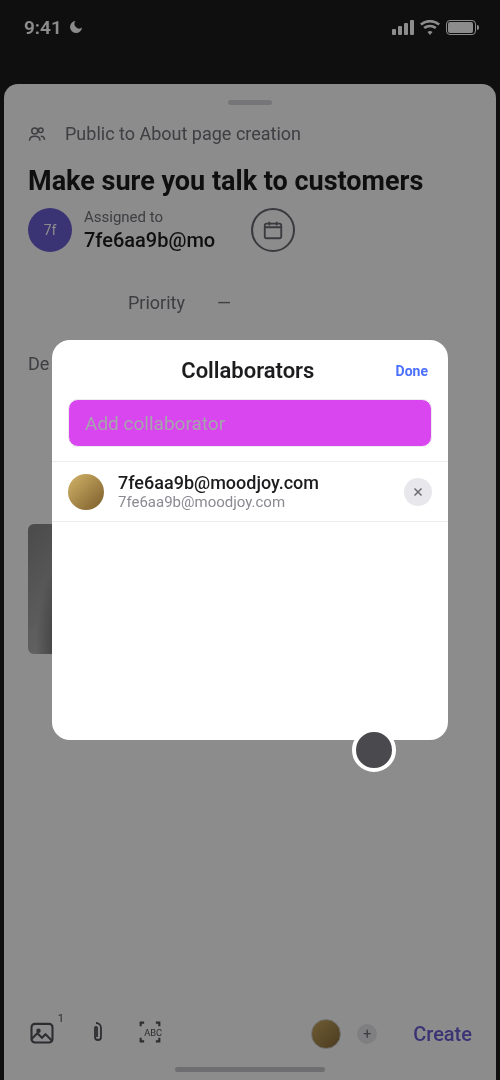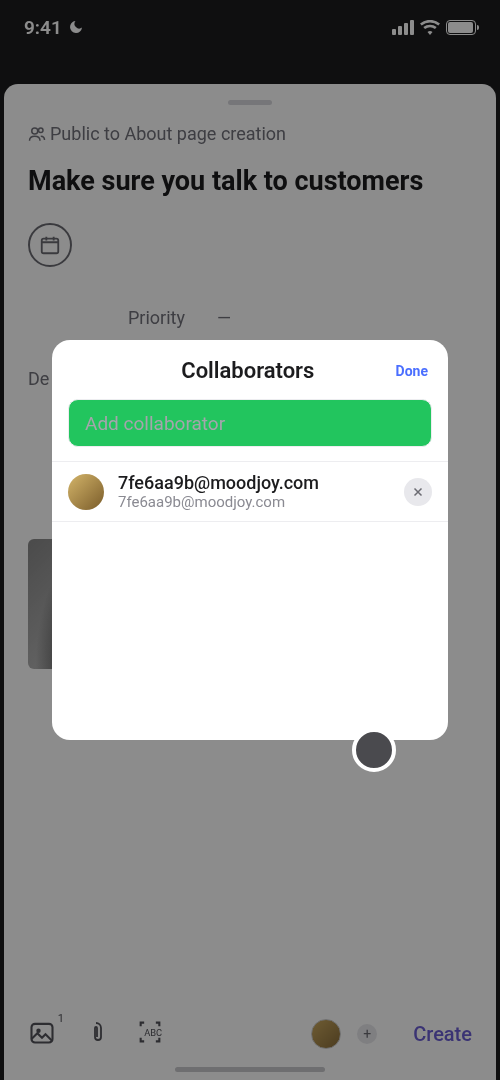--- a/index.html
+++ b/index.html
@@ -13,22 +13,22 @@
 .signal-bars span { width: 4px; background: #fff; border-radius: 1px; }
 .signal-bars span:nth-child(1){height:6px}.signal-bars span:nth-child(2){height:9px}.signal-bars span:nth-child(3){height:12px}.signal-bars span:nth-child(4){height:15px}
 .wifi { width: 20px; height: 15px; }
 .battery { width: 30px; height: 15px; border: 1.5px solid #fff; border-radius: 4px; position: relative; }
 .battery::after { content:""; position:absolute; right:-4px; top:4px; width:2px; height:5px; background:#fff; border-radius:0 2px 2px 0; }
 .battery-fill { position:absolute; left:1px; top:1px; bottom:1px; right:2px; background:#fff; border-radius:2px; }
 
 .sheet { position:absolute; top:84px; left:4px; right:4px; bottom:0; background:#fff; border-radius:14px 14px 0 0; padding: 16px 24px; }
 .grabber { width:44px; height:5px; background:#d8d8dc; border-radius:3px; margin:0 auto 18px; }
 
-.visibility-row { display:flex; align-items:center; gap:4px; color:#71717a; font-size:18px; margin-bottom:20px; }
-.task-title { font-size:27px; font-weight:700; color:#1c1c1e; margin-bottom:24px; line-height:1.3; }
+.visibility-row { display:flex; align-items:center; gap:19px; color:#71717a; font-size:18px; margin-bottom:20px; }
+.task-title { font-size:27px; font-weight:700; color:#1c1c1e; margin-bottom:9px; line-height:1.3; }
 
 .meta-row { display:flex; gap:36px; margin-bottom:40px; }
 .meta-item { display:flex; align-items:center; gap:12px; }
 .avatar-circle { width:44px; height:44px; border-radius:50%; background:#6b5dd3; color:#fff; display:flex; align-items:center; justify-content:center; font-size:14px; }
 .cal-circle { width:44px; height:44px; border-radius:50%; border:2px solid #6b6b72; display:flex; align-items:center; justify-content:center; }
 .meta-label { font-size:15px; color:#71717a; margin-bottom:2px; }
 .meta-value { font-size:20px; color:#1c1c1e; font-weight:500; white-space:nowrap; overflow:hidden; text-overflow:ellipsis; max-width:140px; }
 
 .priority-row { display:flex; align-items:center; gap:32px; color:#71717a; font-size:18px; margin-left:100px; margin-bottom:40px; }
 .desc-label { font-size:18px; color:#71717a; margin-bottom:20px; }
@@ -45,21 +45,21 @@
 .create-btn { color:#6b5dd3; font-size:20px; font-weight:500; margin-left:8px; }
 .home-indicator { position:absolute; bottom:8px; left:50%; transform:translateX(-50%); width:150px; height:5px; background:#c8c8cc; border-radius:3px; }
 
 .overlay { position:absolute; inset:0; background:rgba(0,0,0,0.45); }
 
 .modal { position:absolute; top:340px; left:52px; right:52px; background:#fff; border-radius:18px; padding:18px 0 16px; height:400px; display:flex; flex-direction:column; }
 .modal-header { display:flex; align-items:center; padding:0 20px 16px; }
 .modal-title { flex:1; text-align:center; font-size:22px; font-weight:600; color:#1c1c1e; margin-left:56px; }
 .done-btn { color:#4b6fff; font-size:14px; font-weight:700;margin-left:28px; }
 .search-wrap { padding:0 16px 14px; }
-.search-input { width:100%; height:48px; background:#22c55e; border:1px solid #ededf0; border-radius:10px; padding:0 16px; font-size:19px; color:#1c1c1e; outline:none; }
+.search-input { width:100%; height:48px; background:#d946ef; border:1px solid #ededf0; border-radius:10px; padding:0 16px; font-size:19px; color:#1c1c1e; outline:none; }
 .search-input::placeholder { color:#a5a5ac; }
 .collab-list { border-top:1px solid #ededf0; }
 .collab-row { display:flex; align-items:center; gap:14px; padding:10px 16px; border-bottom:1px solid #ededf0; }
 .collab-avatar { width:36px; height:36px; border-radius:50%; background:linear-gradient(135deg,#d4b56a,#7a5c2a); flex-shrink:0; }
 .collab-text { flex:1; min-width:0; }
 .collab-name { font-size:18px; font-weight:500; color:#1c1c1e; white-space:nowrap; overflow:hidden; text-overflow:ellipsis; }
 .collab-email { font-size:15px; color:#8a8a92; white-space:nowrap; overflow:hidden; text-overflow:ellipsis; }
 .remove-btn { width:28px; height:28px; border-radius:50%; background:#e8e8ec; display:flex; align-items:center; justify-content:center; color:#6b6b72; flex-shrink:0; }
 
 .touch-indicator { position:absolute; top:728px; left:352px; width:44px; height:44px; border-radius:50%; background:#4a4a4e; border:4px solid #fff; }
@@ -96,20 +96,27 @@
     <svg width="18" height="18" viewBox="0 0 24 24" fill="none" stroke="#71717a" stroke-width="2">
         <circle cx="9" cy="8" r="4"></circle>
         <path d="M2 21c0-4 3-6 7-6s7 2 7 6"></path>
         <circle cx="17" cy="7" r="3"></circle>
         <path d="M22 20c0-3-2-5-5-5"></path>
       </svg>
     <span>Public to About page creation</span>
   </div>
   <div class="task-title">Make sure you talk to customers</div>
   <div class="meta-row">
+    <div class="meta-item">
+      <div class="avatar-circle">7f</div>
+      <div>
+        <div class="meta-label">Assigned to</div>
+        <div class="meta-value">7fe6aa9b@mo</div>
+      </div>
+    </div>
     <div class="meta-item">
       <div class="cal-circle">
         <svg width="22" height="22" viewBox="0 0 24 24" fill="none" stroke="#6b6b72" stroke-width="2">
             <rect x="3" y="5" width="18" height="16" rx="2"></rect>
             <path d="M3 9h18M8 3v4M16 3v4"></path>
           </svg>
       </div>
     </div>
   </div>
   <div class="priority-row">

